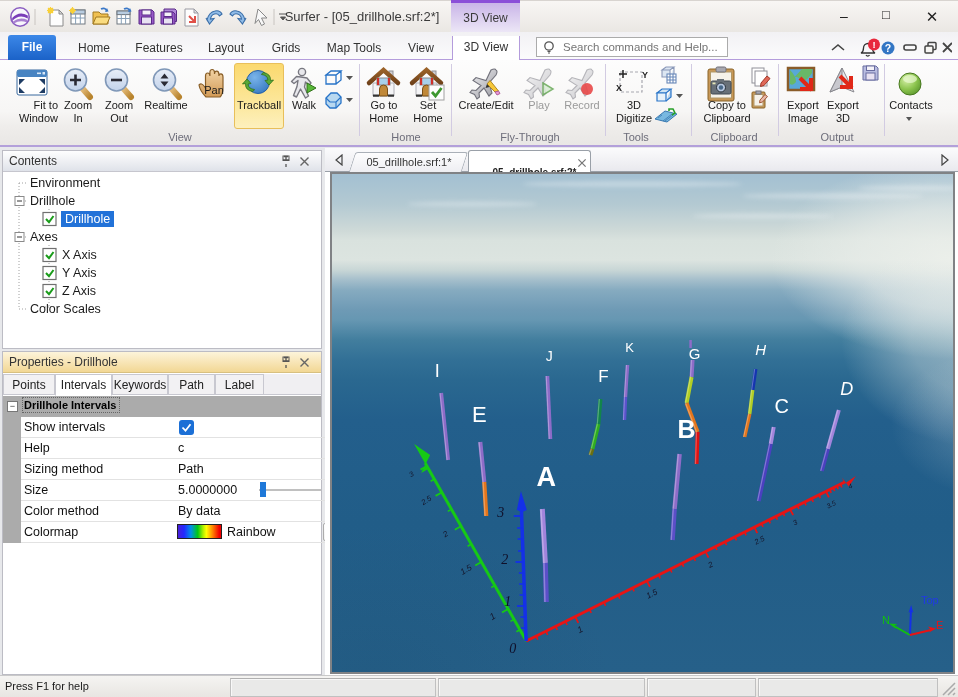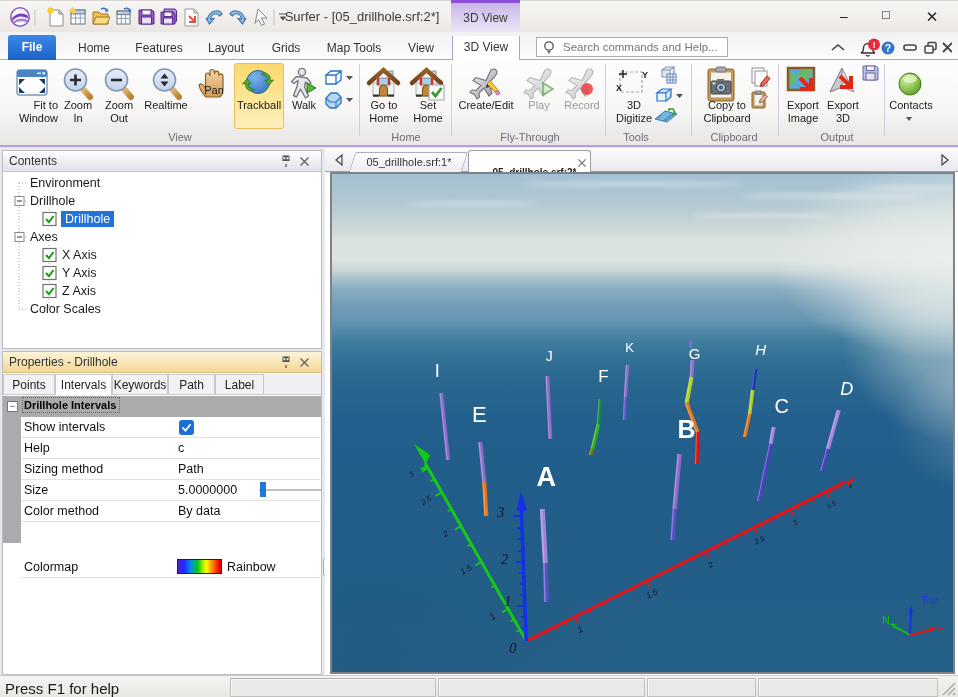--- a/index.html
+++ b/index.html
@@ -33,21 +33,21 @@
 
 .ptab{position:absolute;top:22px;height:21px;font-size:12px;color:#222;text-align:center;background:#f2f1f3;border:1px solid #c8c8d0;border-bottom:1px solid #c8c8d0;padding-top:3px;}
 .ptabact{background:#fff;border-bottom:1px solid #fff;height:22px;}
 
 .grow{position:absolute;left:18px;width:344px;height:21px;border-bottom:1px solid #e2e2e2;font-size:12.5px;color:#111;}
 .grow .lab{position:absolute;left:3px;top:3px;}
 .grow .val{position:absolute;left:157px;top:3px;}
 .gut{position:absolute;left:0px;width:18px;background:#ababab;}
 .combo{position:absolute;right:2px;top:1px;width:18px;height:18px;background:linear-gradient(#fefefe,#f0f0f0);border:1px solid #acacac;border-radius:2px;color:#444;text-align:center;padding-top:1px;}
 
-#status{left:0;top:675px;width:958px;height:22px;background:linear-gradient(#f5f4f2,#e8e6e2);border-top:1px solid #c9c9c9;font-size:15px;color:#1a1a1a;}
+#status{left:0;top:675px;width:958px;height:22px;background:linear-gradient(#f5f4f2,#e8e6e2);border-top:1px solid #c9c9c9;font-size:11px;color:#1a1a1a;}
 .sbox{position:absolute;top:2px;height:19px;background:#e9e9e8;border:1px solid #c0c0c0;border-top-color:#b0b0b0;box-shadow:inset 1px 1px 0 #f8f8f8;}
 
 #doctabs{left:325px;top:148px;width:633px;height:24px;background:linear-gradient(#fbfbfc,#e9e9ee);border-bottom:1px solid #9aa0a8;}
 #dtab1{position:absolute;left:352px;top:152px;width:113px;height:20px;font-size:11px;color:#333;background:linear-gradient(#fdfdfe,#eeeef2);border:1px solid #aab0b8;border-bottom:none;transform:skewX(-18deg);border-radius:3px 3px 0 0;}
 #dtab1 span{display:block;transform:skewX(18deg);text-align:center;padding-top:3px;}
 #dtab2{position:absolute;left:468px;top:150px;width:123px;height:23px;font-size:10px;font-weight:bold;color:#222;background:#fff;border:1px solid #9aa0a8;border-bottom:1px solid #fff;border-radius:3px 3px 0 0;text-align:center;padding:16px 0 0 10px;}
 
 #vpwrap{left:325px;top:172px;width:633px;height:503px;background:#fff;}
 #vp{position:absolute;left:5px;top:0px;width:625px;height:502px;border:2px solid #808285;background:#2a6389;}
 </style></head><body>
@@ -487,21 +487,21 @@
   <div class="abs" style="left:238px;top:9px;width:62px;height:2px;background:#c0c0c0;"></div>
   <div class="abs" style="left:239px;top:2px;width:6px;height:15px;background:#1e78d8;"></div>
  </div>
  <div class="grow" style="top:149px;">
         <div class="lab">Color method</div>
         <div class="val">By data</div>
         <div class="combo"><svg width="10" height="6" viewBox="0 0 10 6" style="margin-top:2px">
             <path d="M1.5 1 L5 4.5 L8.5 1" fill="none" stroke="#444" stroke-width="1.4"></path>
           </svg></div>
       </div>
- <div class="grow" style="top:170px;margin-top:35px;">
+ <div class="grow" style="top:170px;">
         <div class="lab">Colormap</div>
   <div class="abs" style="left:156px;top:2px;width:45px;height:15px;border:1px solid #222;background:linear-gradient(90deg,#4a20d8 0%,#2428ff 14%,#0090e8 30%,#00c814 46%,#aaee00 58%,#ffff00 66%,#ff8800 80%,#f00000 96%);"></div>
   <div class="val" style="left:206px;">Rainbow</div>
   <div class="combo" style="right:24px;"><svg width="10" height="6" viewBox="0 0 10 6" style="margin-top:2px">
             <path d="M1.5 1 L5 4.5 L8.5 1" fill="none" stroke="#444" stroke-width="1.4"></path>
           </svg></div>
   <div class="abs" style="right:2px;top:1px;width:19px;height:18px;background:linear-gradient(#fefefe,#f0f0f0);border:1px solid #acacac;border-radius:2px;color:#333;font-size:10px;text-align:center;line-height:14px;">...</div>
  </div>
 </div>
 

